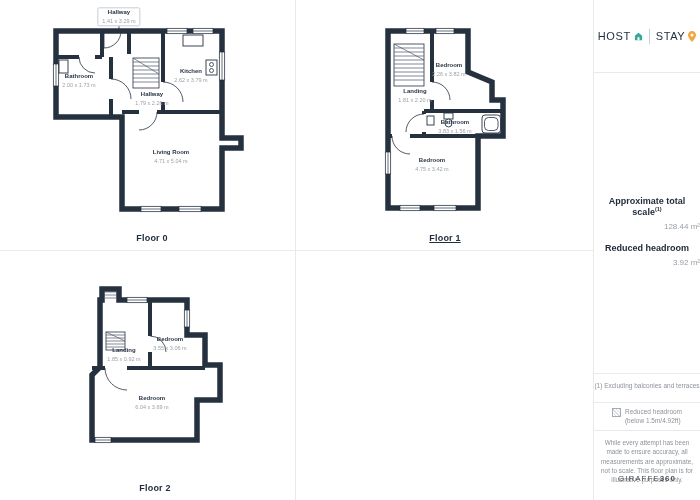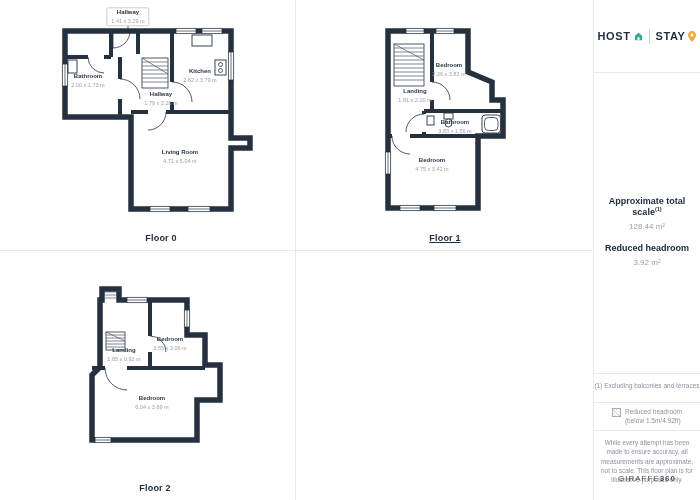--- a/index.html
+++ b/index.html
@@ -21,44 +21,44 @@
   .rl-name{font-size:6px;font-weight:bold;color:#2a3545;}
   .rl-dims{font-size:5.5px;color:#9ba1a9;margin-top:1px;}
   .callout{position:absolute;transform:translate(-50%,-50%);text-align:center;white-space:nowrap;
            background:#fff;border:1px solid #c8ccd2;border-radius:2px;padding:1px 4px;line-height:1.25;}
   .floor-title{position:absolute;transform:translate(-50%,-50%);font-size:9px;font-weight:bold;
                color:#222e3d;letter-spacing:.2px;white-space:nowrap;}
   
   .sidebar{position:absolute;left:593px;top:0;width:107px;height:500px;border-left:1px solid #e8e9ea;box-sizing:border-box;background:#fff;}
   .sb-divider{position:absolute;left:0;right:0;height:1px;background:#e8e9ea;}
   .logo{position:absolute;left:0;top:0;width:100%;height:72px;display:flex;align-items:center;justify-content:center;gap:3px;}
-  .logo-text{font-size:11px;font-weight:bold;letter-spacing:.6px;color:#1f2d3d;}
+  .logo-text{font-size:11px;font-weight:normal;letter-spacing:.6px;color:#1f2d3d;}
   .logo-sep{width:1px;height:15px;background:#c9ced4;margin:0 3px;}
   .area-block{position:absolute;left:0;top:196px;width:100%;text-align:center;}
   .area-label{font-size:9px;font-weight:bold;color:#212d3c;}
   .area-label sup{font-size:5.5px;}
-  .area-value{font-size:8px;color:#9aa0a8;margin-top:5px;}
+  .area-value{font-size:8px;color:#9aa0a8;margin-top:5px;text-align:right;}
   .area-gap{height:12px;}
   .footnote{position:absolute;left:0;top:382px;width:100%;text-align:center;font-size:6.5px;color:#8d939b;}
   .legend{position:absolute;left:0;top:407px;width:100%;display:flex;justify-content:center;align-items:flex-start;gap:4px;}
   .legend-swatch{width:7px;height:7px;border:1px solid #a6abb2;margin-top:1px;flex:0 0 auto;
     background:repeating-linear-gradient(45deg,transparent 0 1.5px,#d7dadf 1.5px 2.5px);}
   .legend-text{font-size:6.5px;color:#8d939b;line-height:1.4;text-align:left;}
   .disclaimer{position:absolute;left:0;top:438px;width:100%;box-sizing:border-box;padding:0 5px;
               text-align:center;font-size:6.4px;line-height:1.45;color:#8d939b;}
   .brand{position:absolute;left:0;top:474px;width:100%;text-align:center;font-size:8px;
          letter-spacing:1px;color:#4a4f57;}
   .brand b{font-weight:bold;}
 </style>
 </head>
 <body>
 
 <div class="canvas">
 
-  <div class="panel" style="left:13px;top:0;width:295px;height:250px;">
+  <div class="panel" style="left:4px;top:0;width:295px;height:250px;">
     <svg viewBox="0 0 210 200" width="210" height="200" style="left:45px;top:24px;">
       <g>
         <path class="wall" d="M7,7 L173,7 L173,114 L192,114 L192,124 L173,124 L173,185 L73,185 L73,93 L7,93 Z"></path>
         <path class="part" d="M53,7 L53,33"></path>
         <path class="part" d="M7,33 L30,33 M46,33 L53,33"></path>
         <path class="part" d="M80,7 L80,30"></path>
         <path class="part" d="M62,33 L62,55 M62,75 L62,93"></path>
         <path class="part" d="M114,7 L114,58 M114,78 L114,88"></path>
         <path class="part" d="M73,88 L90,88 M108,88 L173,88"></path>
       </g>

